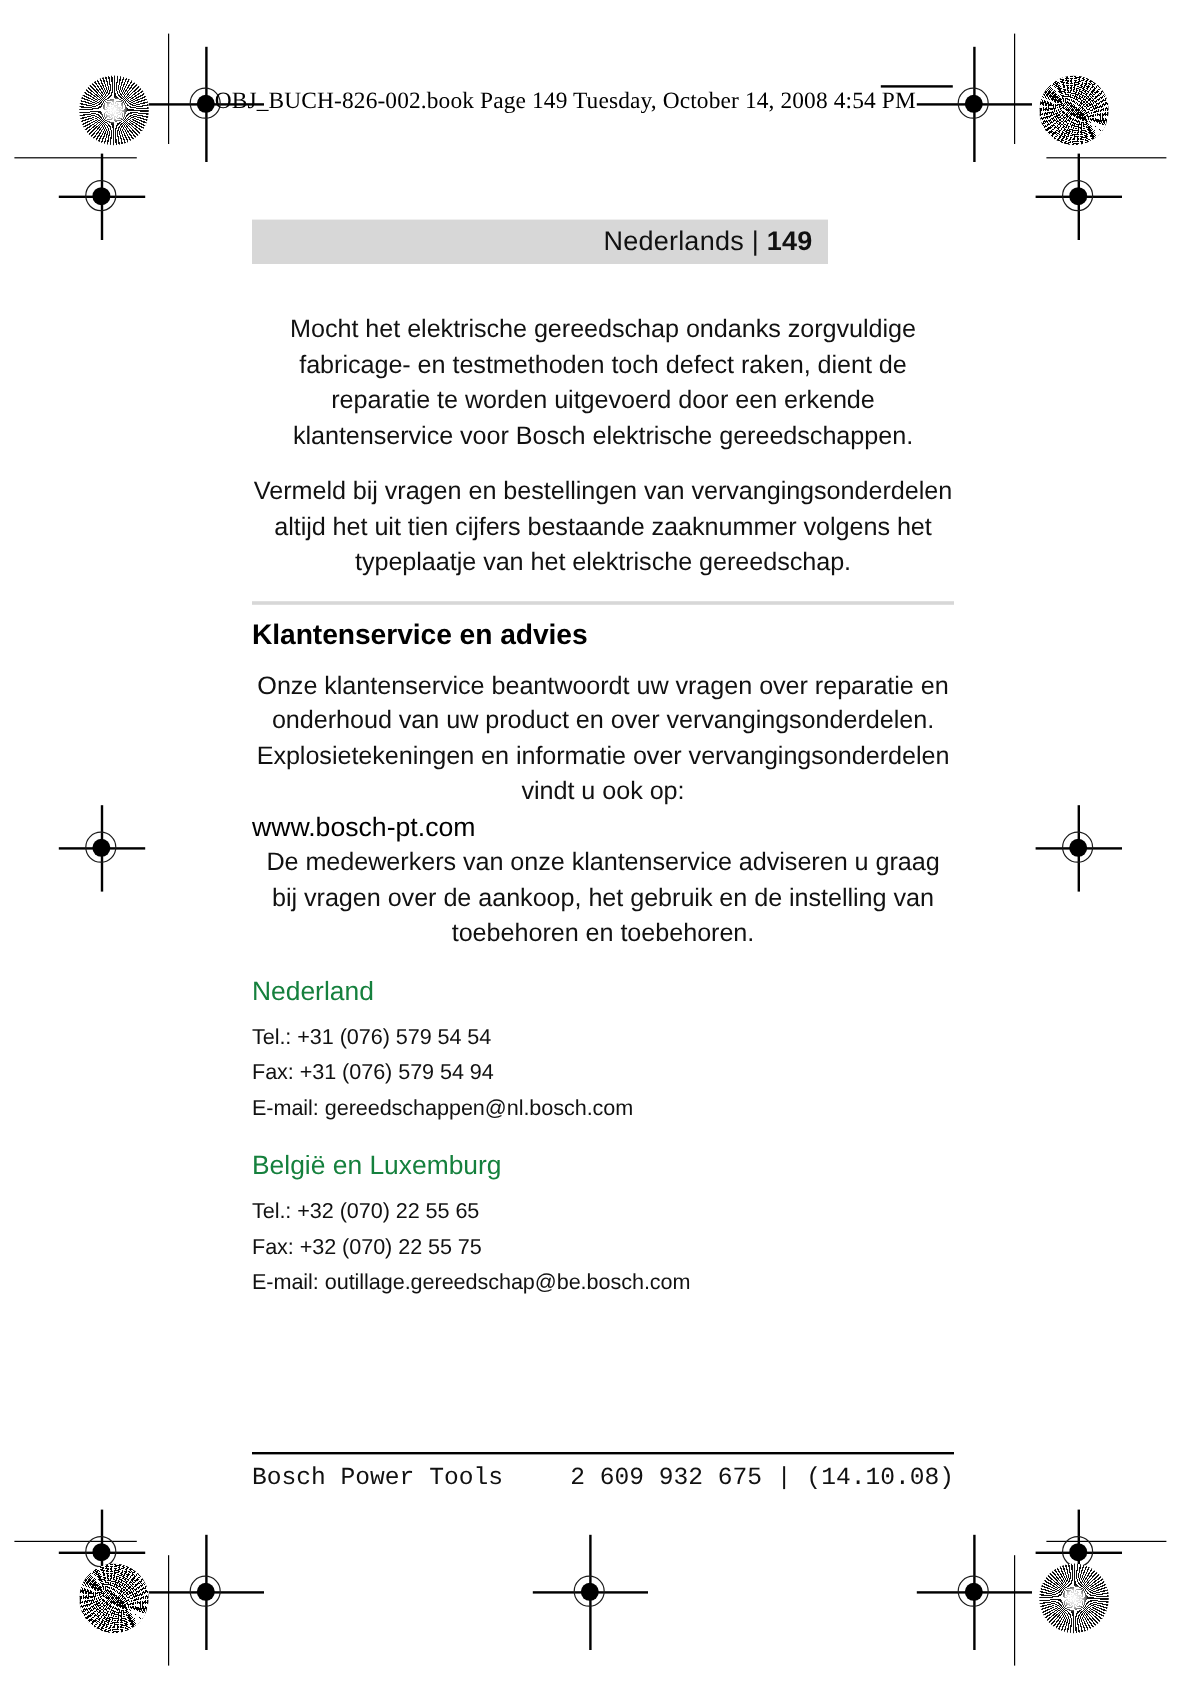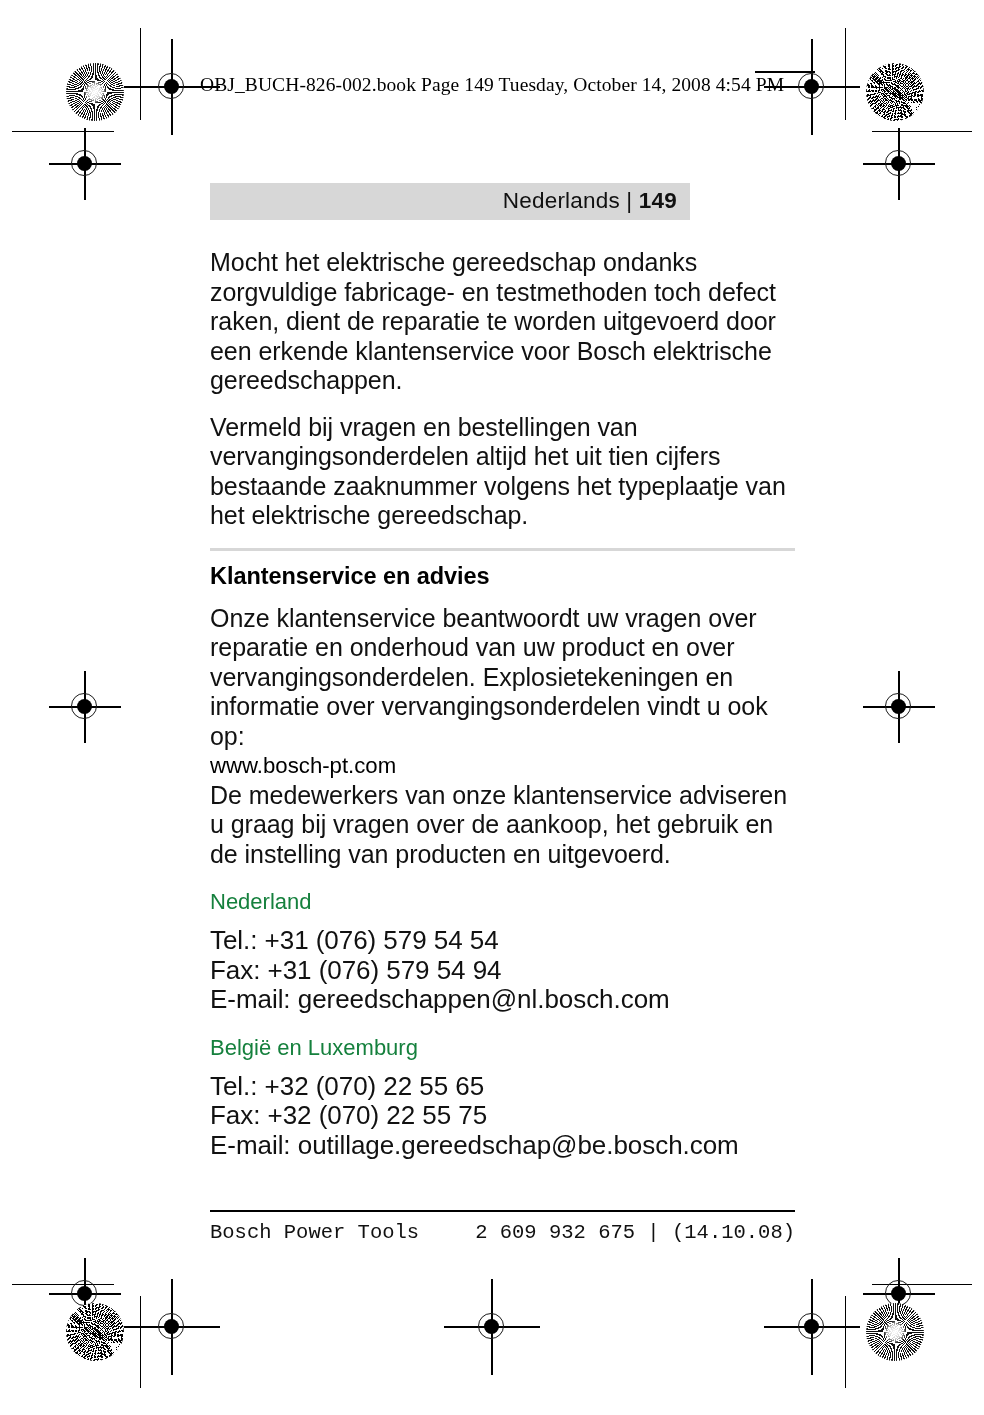--- a/index.html
+++ b/index.html
@@ -106,21 +106,21 @@
 
   .trim-line {
     position: absolute;
     background: #000;
     pointer-events: none;
   }
 
   
   .book-header {
     position: absolute;
-    left: 200px;
+    left: 179px;
     top: 74px;
     width: 620px;
     font-family: "Liberation Serif", serif;
     font-size: 19.5px;
     color: #000;
     white-space: nowrap;
     letter-spacing: 0.1px;
   }
   .book-header .rule-over {
     position: absolute;
@@ -153,25 +153,26 @@
   }
 
   .content {
     position: absolute;
     left: 210px;
     top: 248px;
     width: 585px;
   }
 
   p.body {
-    margin: 0 0 17px 0;
-    font-size: 25px;
+    margin: 12px 0 17px 0;
+    font-size: 21px;
     line-height: 29.5px;
     color: #111;
     letter-spacing: -0.05px;
+    text-align: center;
   }
   p.body.tight { margin-bottom: 0; }
 
   .rule-gray {
     height: 3px;
     background: #d7d7d7;
     margin: 9px 0 12px 0;
   }
 
   h2.section {
@@ -192,21 +193,21 @@
 
   h3.sub {
     margin: 20px 0 11px 0;
     font-size: 22px;
     font-weight: normal;
     color: #15803d;
   }
 
   .contact-line {
     margin: 0;
-    font-size: 26px;
+    font-size: 18px;
     line-height: 29.5px;
     color: #111;
     letter-spacing: -0.05px;
   }
 
   
   .footer {
     position: absolute;
     left: 210px;
     top: 1210px;
@@ -343,21 +344,21 @@
     <p class="body">Vermeld bij vragen en bestellingen van vervangingsonderdelen altijd het uit tien cijfers bestaande zaaknummer volgens het typeplaatje van het elektrische gereedschap.</p>
 
     <div class="rule-gray"></div>
 
     <h2 class="section">Klantenservice en advies</h2>
 
     <p class="body tight">Onze klantenservice beantwoordt uw vragen over reparatie en onderhoud van uw product en over vervangingsonderdelen. Explosietekeningen en informatie over vervangingsonderdelen vindt u ook op:</p>
 
     <p class="bold-line">www.bosch-pt.com</p>
 
-    <p class="body" style="margin-top:0;">De medewerkers van onze klantenservice adviseren u graag bij vragen over de aankoop, het gebruik en de instelling van producten en uitgevoerd.</p>
+    <p class="body" style="margin-top:0;">De medewerkers van onze klantenservice adviseren u graag bij vragen over de aankoop, het gebruik en de instelling van toebehoren en toebehoren.</p>
 
     <h3 class="sub">Nederland</h3>
     <p class="contact-line">Tel.: +31 (076) 579 54 54</p>
     <p class="contact-line">Fax: +31 (076) 579 54 94</p>
     <p class="contact-line">E-mail: gereedschappen@nl.bosch.com</p>
 
     <h3 class="sub">België en Luxemburg</h3>
     <p class="contact-line">Tel.: +32 (070) 22 55 65</p>
     <p class="contact-line">Fax: +32 (070) 22 55 75</p>
     <p class="contact-line">E-mail: outillage.gereedschap@be.bosch.com</p>

